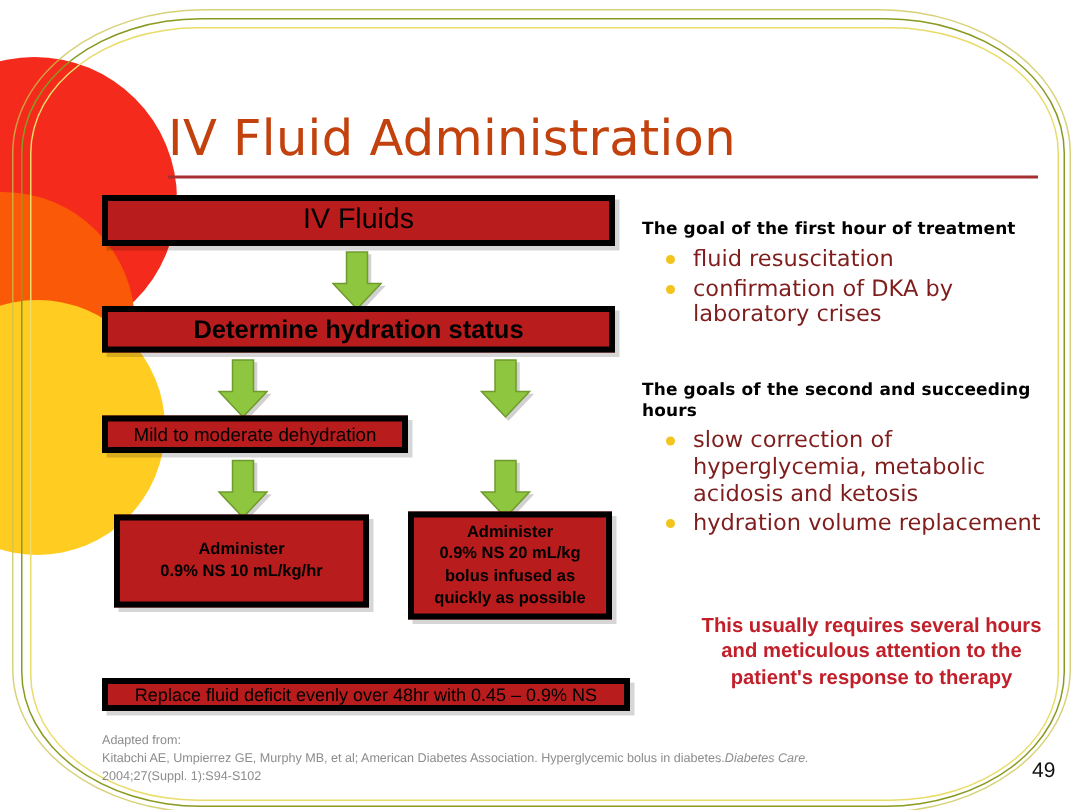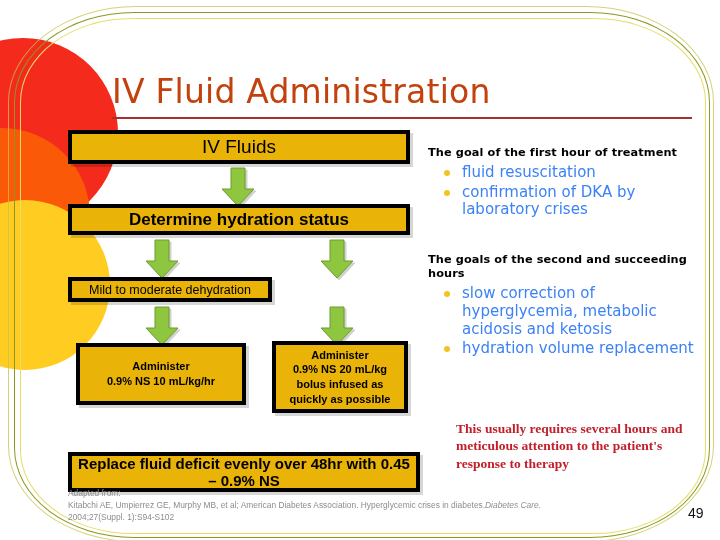--- a/index.html
+++ b/index.html
@@ -60,36 +60,36 @@
     font-size:33px;color:#c2410c;letter-spacing:.2px;
     white-space:nowrap;
   }
   .title-rule{
     position:absolute;left:112px;top:117px;width:580px;height:2px;
     background:#a63030;
   }
 
   
   .fbox{
-    position:absolute;background:#eab308;
+    position:absolute;background:#b91c1c;
     border:4px solid #000000;
     box-sizing:border-box;
     display:flex;align-items:center;justify-content:center;
     text-align:center;color:#000;
     font-family:"Liberation Sans", sans-serif;
   }
   .fbox.shadow{box-shadow:3px 3px 0 rgba(0,0,0,.16);}
 
   #box-ivfluids{left:68px;top:130px;width:342px;height:34px;font-size:19px;}
   #box-hydration{left:68px;top:204px;width:342px;height:31px;font-size:17px;font-weight:bold;}
   #box-mild{left:68px;top:277px;width:204px;height:25px;font-size:12.5px;}
   #box-hypo{left:276px;top:277px;width:134px;height:25px;font-size:12.5px;}
   #box-admin-left{left:76px;top:343px;width:170px;height:62px;font-size:11px;font-weight:bold;line-height:1.32;}
   #box-admin-right{left:272px;top:341px;width:136px;height:72px;font-size:11px;font-weight:bold;line-height:1.32;}
-  #box-replace{left:68px;top:452px;width:352px;height:40px;font-size:15px;font-weight:bold;}
+  #box-replace{left:68px;top:452px;width:352px;height:22px;font-size:12px;font-weight:normal;}
 
   
   .arrow{
     position:absolute;width:34px;height:40px;
     filter:drop-shadow(2px 2px 0 rgba(0,0,0,.18));
   }
   #arrow-1{left:221px;top:167px;}
   #arrow-2{left:145px;top:239px;}
   #arrow-3{left:320px;top:239px;}
   #arrow-4{left:145px;top:306px;}
@@ -99,34 +99,34 @@
   .rcol{position:absolute;left:428px;width:272px;}
   .r-head{
     font-family:"DejaVu Sans", sans-serif;
     font-weight:bold;font-size:11.3px;color:#000;
     line-height:1.25;letter-spacing:.1px;
   }
   .r-list{list-style:none;margin:4px 0 0 0;padding:0;}
   .r-list li{
     position:relative;padding-left:34px;
     font-family:"DejaVu Sans", sans-serif;
-    font-size:15px;color:#3b82f6;line-height:1.18;
+    font-size:15px;color:#7f1d1d;line-height:1.18;
     margin-bottom:2px;
   }
   .r-list li .bullet{
     position:absolute;left:16px;top:6px;
     width:6px;height:6px;border-radius:50%;
     background:#f3c41e;
   }
   #goal1{top:146px;}
   #goal2{top:253px;}
   .r-red{
-    position:absolute;left:456px;top:420px;width:250px;
-    font-family:Liberation Serif, serif;
-    font-weight:bold;font-size:13.5px;color:#c1202a;line-height:1.28;
+    position:absolute;left:456px;top:408px;width:250px;
+    font-family:Liberation Sans, sans-serif;
+    font-weight:bold;font-size:13.5px;color:#c1202a;line-height:1.28;text-align:center;
   }
 
   
   .cite{
     position:absolute;left:68px;top:487px;width:600px;
     font-family:"Liberation Sans", sans-serif;
     font-size:8.4px;color:#8d8d8d;line-height:1.45;
   }
   .cite .j{font-style:italic;margin-top:36px;}
   .pagenum{
@@ -227,20 +227,20 @@
         <span>hydration volume replacement</span>
       </li>
     </ul>
   </div>
 
   <div class="r-red">This usually requires several hours and meticulous attention to the patient's response to therapy</div>
 
   <div class="cite">
     <div>Adapted from:</div>
     <div>
-      <span>Kitabchi AE, Umpierrez GE, Murphy MB, et al; American Diabetes Association. Hyperglycemic crises in diabetes.</span><span class="j">Diabetes Care.</span>
+      <span>Kitabchi AE, Umpierrez GE, Murphy MB, et al; American Diabetes Association. Hyperglycemic bolus in diabetes.</span><span class="j">Diabetes Care.</span>
     </div>
     <div>2004;27(Suppl. 1):S94-S102</div>
   </div>
 
   <div class="pagenum">49</div>
 
 </div>
 
 </body></html>

